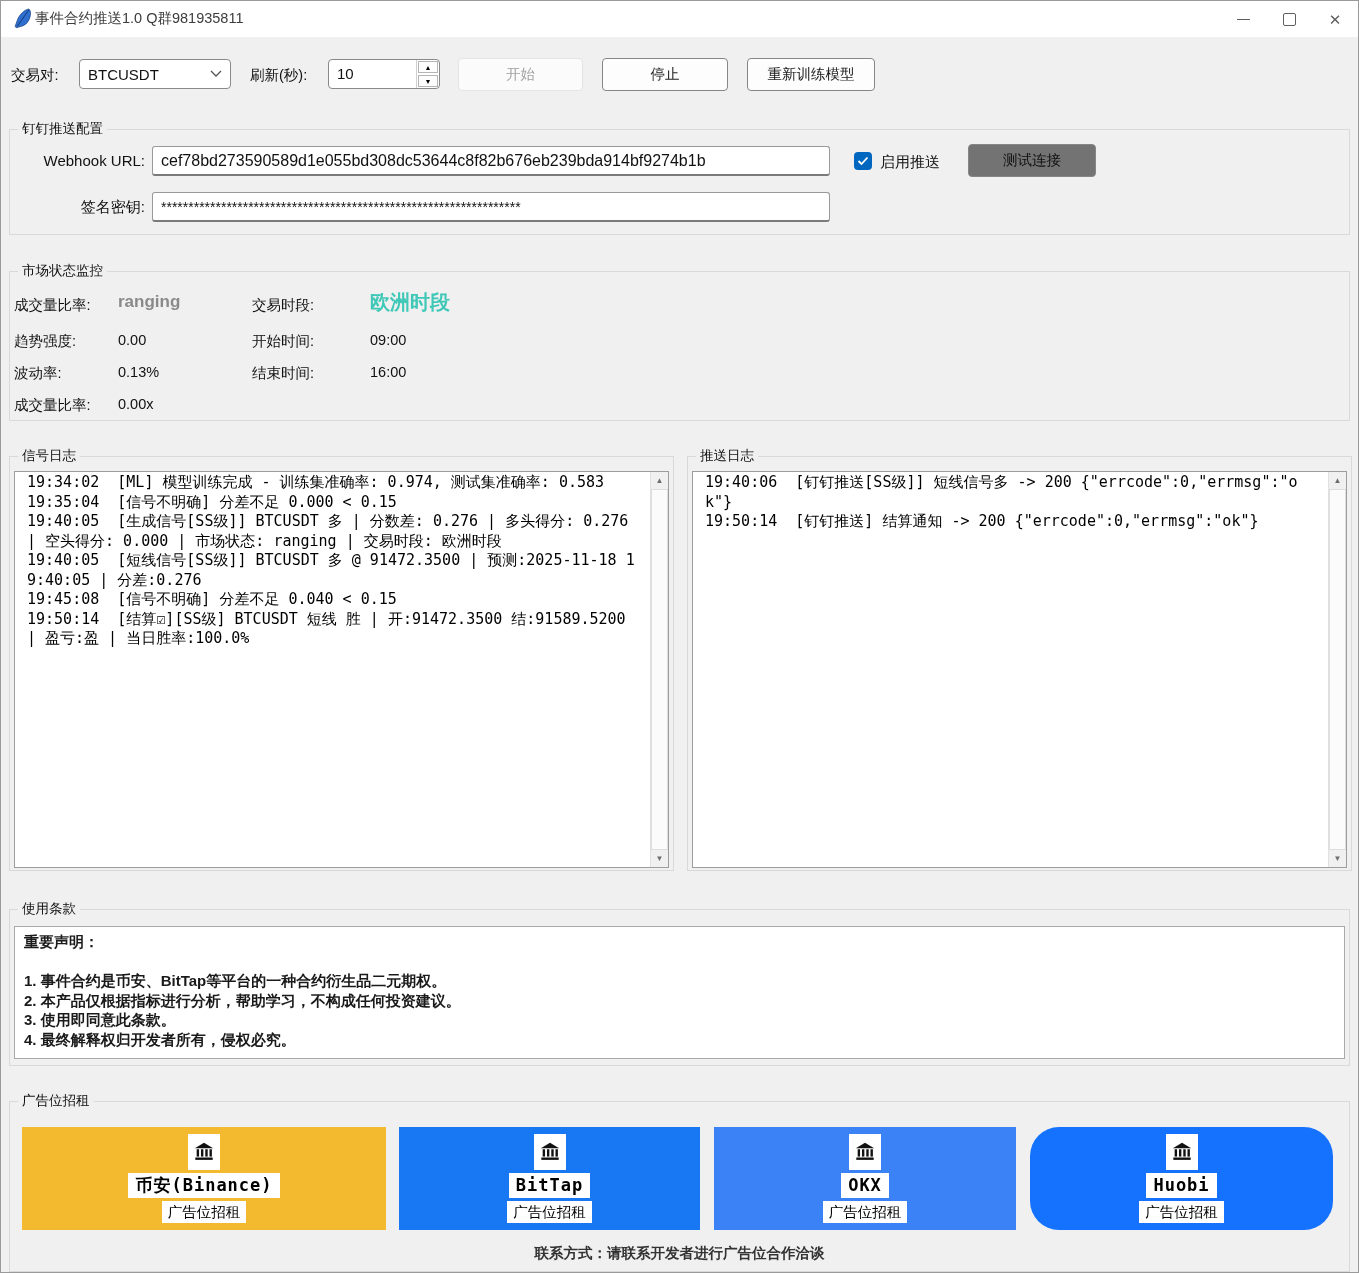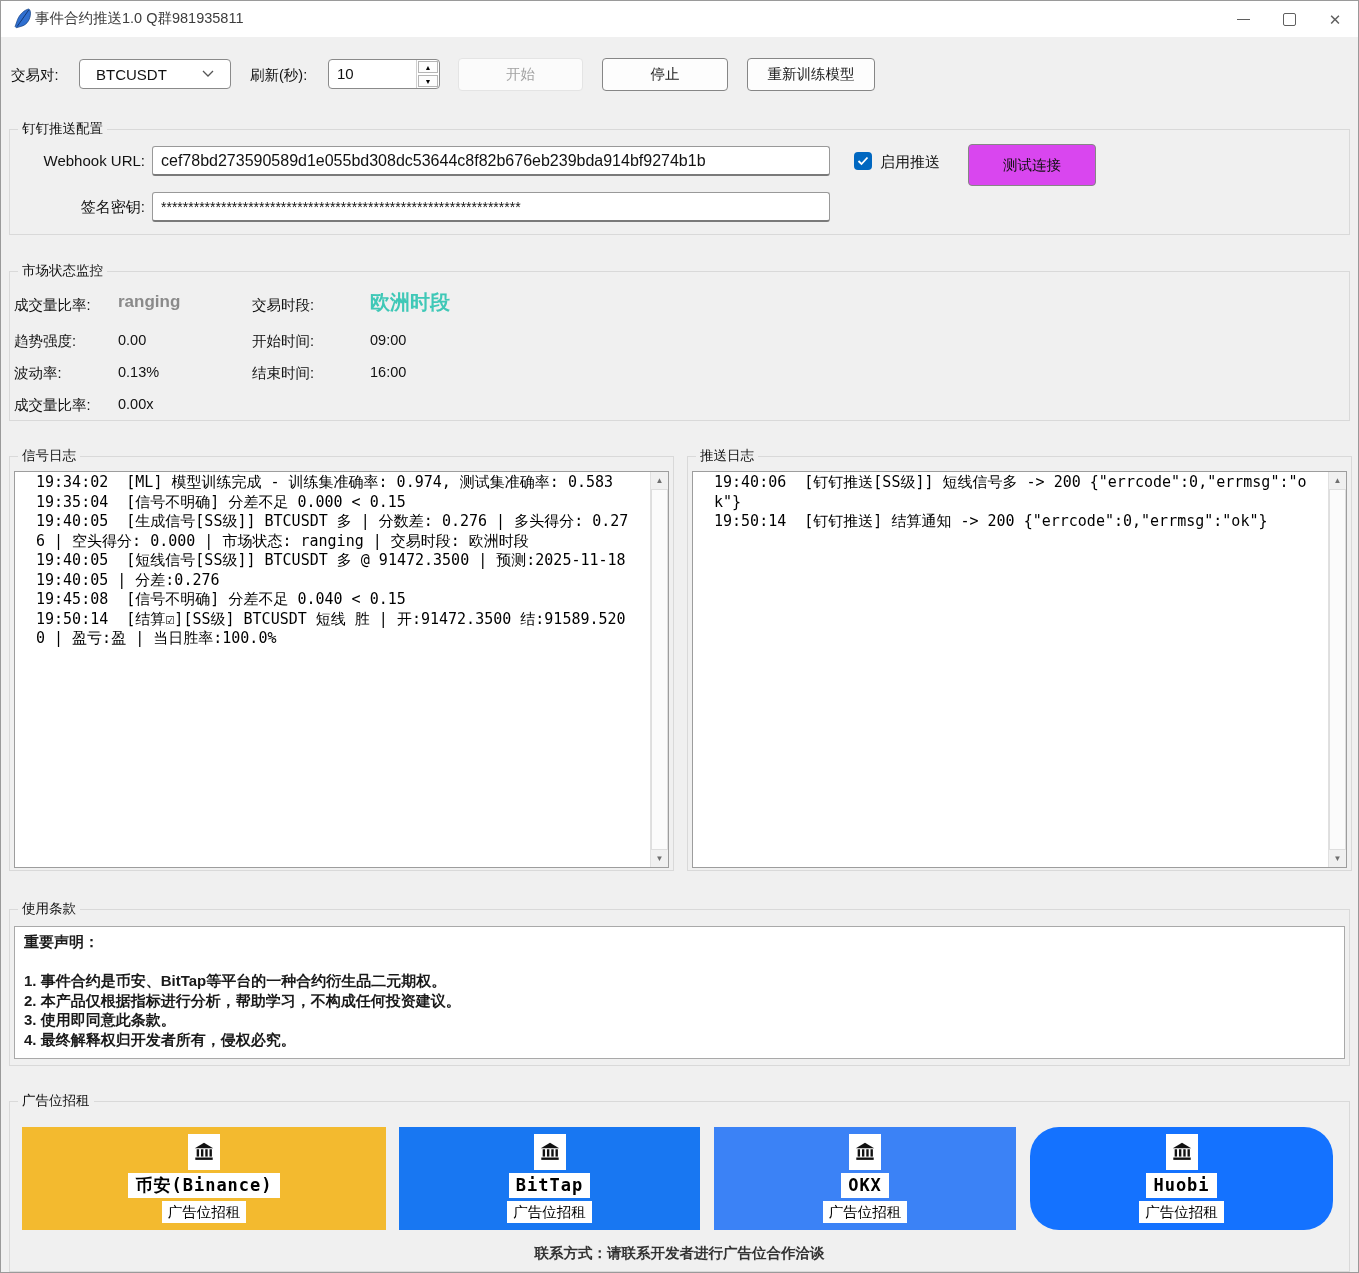--- a/index.html
+++ b/index.html
@@ -12,21 +12,21 @@
   .title-text{position:absolute;left:34px;top:8px;font-size:14.5px;color:#3c3c3c;}
   .win-controls{position:absolute;right:0;top:0;height:36px;display:flex;}
   .win-btn{width:46px;height:36px;display:flex;align-items:center;justify-content:center;color:#5f5f5f;}
   .min-glyph{display:block;width:13px;border-top:1.4px solid #5f5f5f;}
   .max-glyph{display:block;width:11px;height:11px;border:1.4px solid #5f5f5f;border-radius:2px;}
   .close-glyph{font-size:15px;line-height:15px;color:#5f5f5f;}
   
   .toolbar{position:absolute;left:10px;top:56px;right:10px;height:38px;}
   .tb-label{position:absolute;font-size:14.5px;top:9px;color:#111;}
   .combo{position:absolute;left:68px;top:2px;width:152px;height:30px;background:#fff;border:1px solid #8a8a8a;
-         border-radius:4px;display:flex;align-items:center;padding:0 16px;box-sizing:border-box;}
+         border-radius:4px;display:flex;align-items:center;padding:0 8px;box-sizing:border-box;}
   .combo-value{flex:1;font-size:15px;}
   .spin{position:absolute;left:317px;top:2px;width:112px;height:30px;background:#fff;border:1px solid #8a8a8a;
         border-radius:4px;display:flex;box-sizing:border-box;}
   .spin-value{flex:1;font-size:15px;padding:5px 0 0 8px;}
   .spin-arrows{width:22px;border-left:1px solid #cfcfcf;display:flex;flex-direction:column;}
   .spin-arrow{flex:1;display:flex;align-items:center;justify-content:center;font-size:7px;color:#000;border:1px solid #b5b5b5;margin:1px;background:#fdfdfd;}
   .btn{position:absolute;top:1px;height:33px;background:#fdfdfd;border:1px solid #868686;border-radius:4px;
        font-size:14.5px;color:#1a1a1a;display:flex;align-items:center;justify-content:center;box-sizing:border-box;}
   .btn-start{left:447px;width:125px;background:#fbfbfb;border-color:#e4e4e4;color:#a3a3a3;}
   .btn-stop{left:591px;width:126px;}
@@ -42,31 +42,31 @@
   .g-ads{left:8px;top:1100px;width:1341px;height:171px;}
   
   .field-label{position:absolute;font-size:15px;text-align:right;width:135px;left:0;color:#111;}
   .entry{position:absolute;left:142px;width:678px;height:30px;background:#fff;border:1px solid #999;
          border-bottom:2px solid #7a7a7a;border-radius:3px;box-sizing:border-box;font-size:16px;
          padding:0 8px;color:#111;font-family:"Liberation Sans","DejaVu Sans",sans-serif;outline:none;}
   .checkbox{position:absolute;left:844px;top:22px;width:18px;height:18px;background:#0067c0;border-radius:4px;
             display:flex;align-items:center;justify-content:center;}
   .checkbox svg{display:block;}
   .check-label{position:absolute;left:870px;top:23px;font-size:15px;}
-  .btn-test{position:absolute;left:958px;top:14px;width:128px;height:42px;background:#d946ef;border:1px solid #868686;
+  .btn-test{position:absolute;left:958px;top:14px;width:128px;height:33px;background:#737373;border:1px solid #868686;
             border-radius:4px;font-size:14.5px;display:flex;align-items:center;justify-content:center;box-sizing:border-box;}
   
   .m-label{position:absolute;font-size:14.5px;color:#111;}
   .m-value{position:absolute;font-size:14.5px;color:#111;}
   .state-value{font-size:17px;font-weight:bold;color:#8a8a8a;}
   .session-value{font-size:20px;font-weight:bold;color:#3fc8b7;}
   
   .logbox{position:absolute;left:4px;top:14px;width:655px;height:397px;background:#fff;border:1px solid #9d9d9d;
           display:flex;box-sizing:border-box;}
-  .logtext{flex:1;padding:1px 21px;font-family:"DejaVu Sans Mono",monospace;font-size:15px;line-height:19.5px;
+  .logtext{flex:1;padding:1px 12px;font-family:"DejaVu Sans Mono",monospace;font-size:15px;line-height:19.5px;
            color:#000;overflow:hidden;}
   .log-line{white-space:pre-wrap;word-break:break-all;}
   .vscroll{width:17px;background:#f0f0f0;display:flex;flex-direction:column;border-left:1px solid #e0e0e0;}
   .scroll-arrow{height:17px;display:flex;align-items:center;justify-content:center;font-size:8px;color:#6e6e6e;}
   .scroll-thumb{flex:1;background:#fbfbfb;border:1px solid #dedede;}
   
   .terms-box{position:absolute;left:4px;top:16px;width:1331px;height:133px;background:#fff;border:1px solid #a9a9a9;
              box-sizing:border-box;padding:5px 9px;}
   .t-line{font-size:15px;font-weight:600;line-height:19.5px;min-height:19.5px;color:#1a1a1a;}
   

